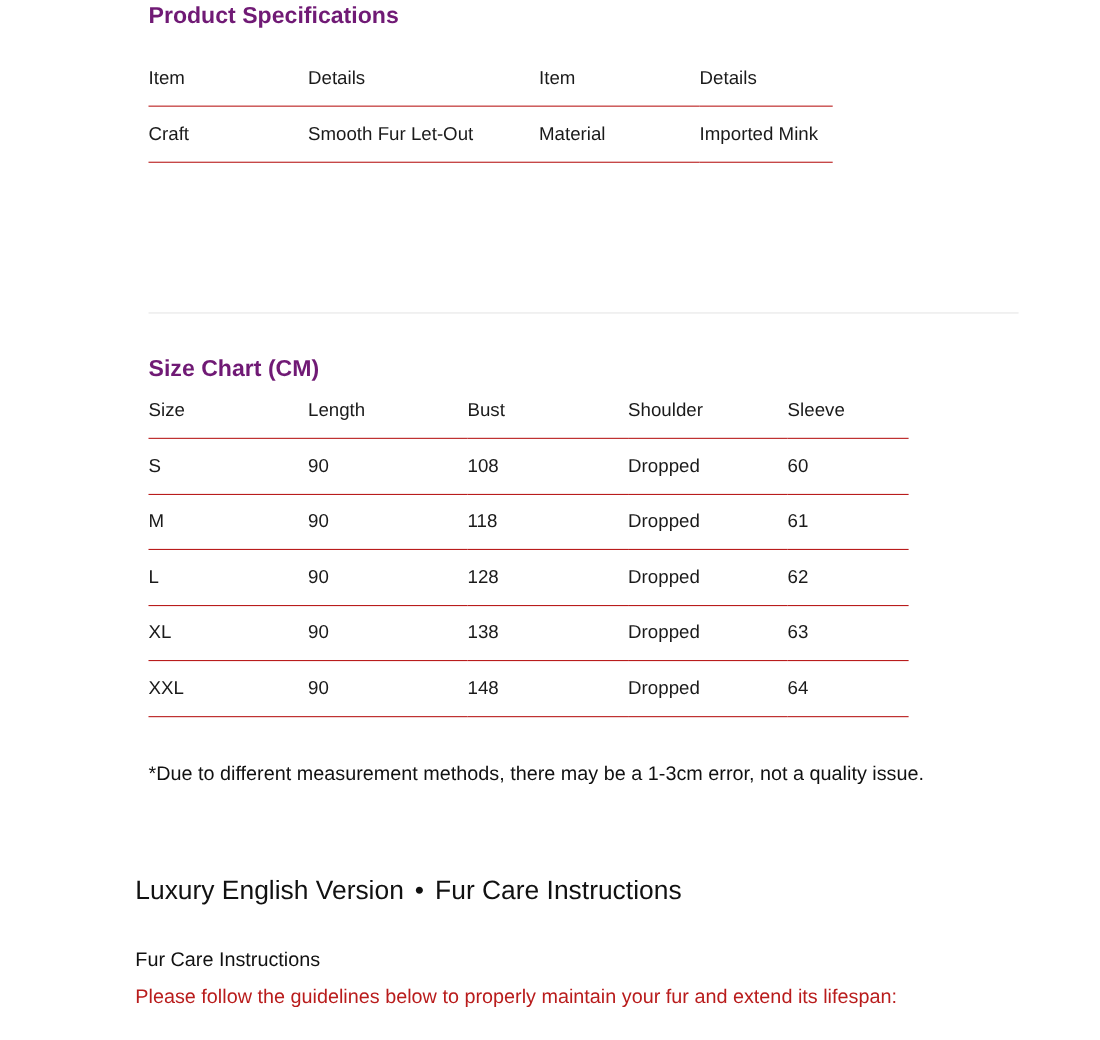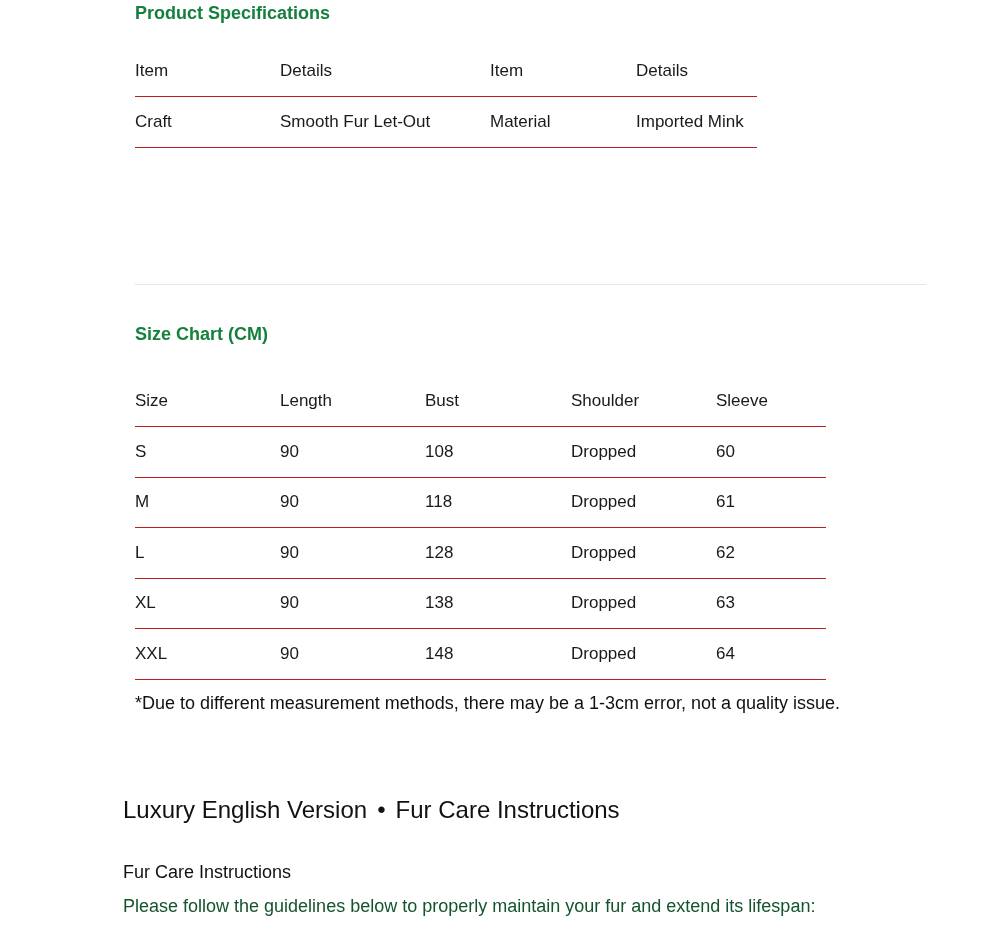--- a/index.html
+++ b/index.html
@@ -1,28 +1,28 @@
 <!DOCTYPE html>
 <html><head>
 <meta charset="utf-8">
 <style>
   html, body { margin:0; padding:0; background:#ffffff; }
   body { width:1000px; height:945px; position:relative; overflow:hidden;
          font-family:"Liberation Sans", "DejaVu Sans", sans-serif; color:#111111; }
   .abs { position:absolute; }
-  .h-title { font-size:18px; font-weight:bold; color:#15803d; }
+  .h-title { font-size:21px; font-weight:bold; color:#701a75; }
   table { border-collapse:collapse; position:absolute; font-size:17px; color:#1a1a1a; }
   td, th { text-align:left; font-weight:normal; padding:0; vertical-align:middle; }
   tr { height:50.5px; }
   tr.body-row td, tr.head-row th { border-bottom:1px solid #b91c1c; }
   .divider { position:absolute; left:135px; width:791px; top:284px; height:1px; background:#e6e6e6; }
   .note { font-size:18px; color:#111; }
   .care-nav { font-size:24px; color:#111; }
   .care-title { font-size:18px; color:#111; }
-  .care-intro { font-size:18px; color:#14532d; }
+  .care-intro { font-size:18px; color:#b91c1c; }
   .dot { display:inline-block; margin:0 10px; }
 </style>
 </head>
 <body>
 
 <div class="abs h-title" style="left:135px; top:3px;">Product Specifications</div>
 
 <table style="left:135px; top:46px; width:622px;">
   <colgroup>
       <col style="width:145px">
@@ -43,21 +43,21 @@
     <td>Material</td>
     <td>Imported Mink</td>
   </tr>
 </tbody>
   </table>
 
 <div class="divider"></div>
 
 <div class="abs h-title" style="left:135px; top:324px;">Size Chart (CM)</div>
 
-<table style="left:135px; top:376px; width:691px;">
+<table style="left:135px; top:348px; width:691px;">
   <colgroup>
       <col style="width:145px">
       <col style="width:145px">
       <col style="width:146px">
       <col style="width:145px">
       <col style="width:110px">
     </colgroup>
   <tbody>
       <tr class="head-row">
     <th>Size</th>

